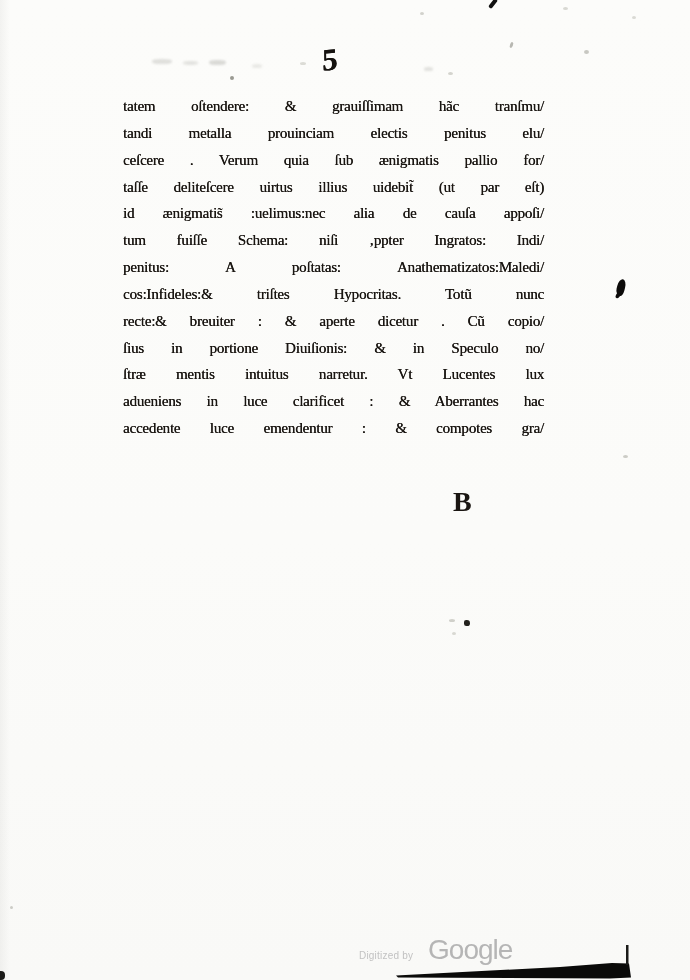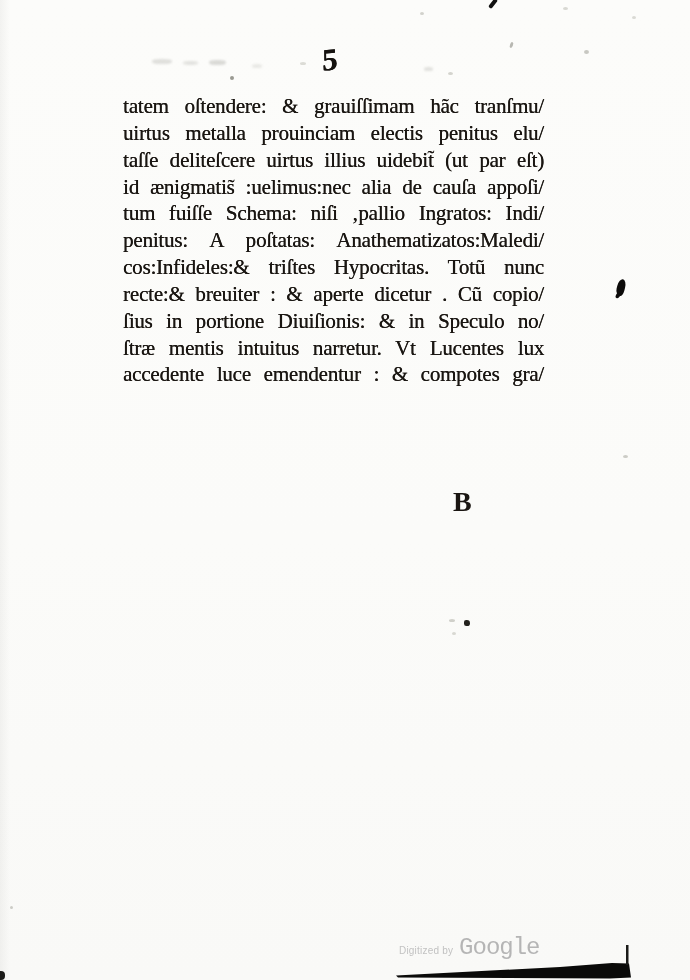--- a/index.html
+++ b/index.html
@@ -37,21 +37,21 @@
   }
 
   .textblock {
     position: absolute;
     left: 123px;
     top: 93px;
     width: 421px;
     color: #1a1612;
   }
   .line {
-    font-size: 21px;
+    font-size: 15px;
     line-height: 26.85px;
     letter-spacing: -0.2px;
     word-spacing: 0.5px;
     white-space: nowrap;
     text-align: justify;
     text-align-last: justify;
     text-shadow: 0.25px 0 0 currentColor;
   }
   .line.last {
     text-align-last: left;
@@ -126,28 +126,27 @@
     top: 936px;
     display: flex;
     align-items: baseline;
     white-space: nowrap;
   }
   .wm-prefix {
     font-family: "Liberation Sans", sans-serif;
     font-size: 10px;
     color: #c2c2c2;
     letter-spacing: 0.2px;
-    margin-left: 40px;
   }
   .wm-brand {
-    font-family: Liberation Mono, monospace;
-    font-size: 24px;
+    font-family: Liberation Sans, sans-serif;
+    font-size: 28px;
     color: #b5b5b5;
     letter-spacing: -1px;
-    margin-left: 6px;
+    margin-left: 15px;
     line-height: 1;
   }
 
   .speck {
     position: absolute;
     border-radius: 50%;
     pointer-events: none;
   }
   .smudge {
     position: absolute;
@@ -177,29 +176,31 @@
   <div class="speck" style="left:623px;top:455px;width:5px;height:3px;background:#ccccc6;"></div>
   <div class="speck" style="left:464px;top:620px;width:6px;height:6px;background:#23211d;border-radius:40% 60% 55% 45%;"></div>
   <div class="speck" style="left:449px;top:619px;width:6px;height:3px;background:#d0d0ca;"></div>
   <div class="speck" style="left:452px;top:632px;width:4px;height:3px;background:#d8d8d2;"></div>
   <div class="speck" style="left:10px;top:906px;width:3px;height:3px;background:#ccccc6;"></div>
 
   <div class="folio">5</div>
 
   <div class="textblock">
     <div class="line">tatem oſtendere: &amp; grauiſſimam hãc tranſmu/</div>
-    <div class="line">uirtus metalla prouinciam electis penitus elu/</div>
+    <div class="line">tandi metalla prouinciam electis penitus elu/</div>
+    <div class="line">ceſcere . Verum quia ſub ænigmatis pallio for/</div>
     <div class="line">taſſe deliteſcere uirtus illius uidebit̃ (ut par eſt)</div>
     <div class="line">id ænigmatis̃ :uelimus:nec alia de cauſa appoſi/</div>
-    <div class="line">tum fuiſſe Schema: niſi ‚pallio Ingratos: Indi/</div>
+    <div class="line">tum fuiſſe Schema: niſi ‚ppter Ingratos: Indi/</div>
     <div class="line">penitus: A poſtatas: Anathematizatos:Maledi/</div>
     <div class="line">cos:Infideles:&amp; triſtes Hypocritas. Totũ nunc</div>
     <div class="line">recte:&amp; breuiter : &amp; aperte dicetur . Cũ copio/</div>
     <div class="line">ſius in portione Diuiſionis: &amp; in Speculo no/</div>
     <div class="line">ſtræ mentis intuitus narretur. Vt Lucentes lux</div>
+    <div class="line">adueniens in luce clarificet : &amp; Aberrantes hac</div>
     <div class="line">accedente luce emendentur : &amp; compotes gra/</div>
   </div>
 
   <div class="sig">B</div>
 
   <div class="blot"></div>
 
   <div class="tick-top"></div>
   <div class="corner-mark"></div>
 

